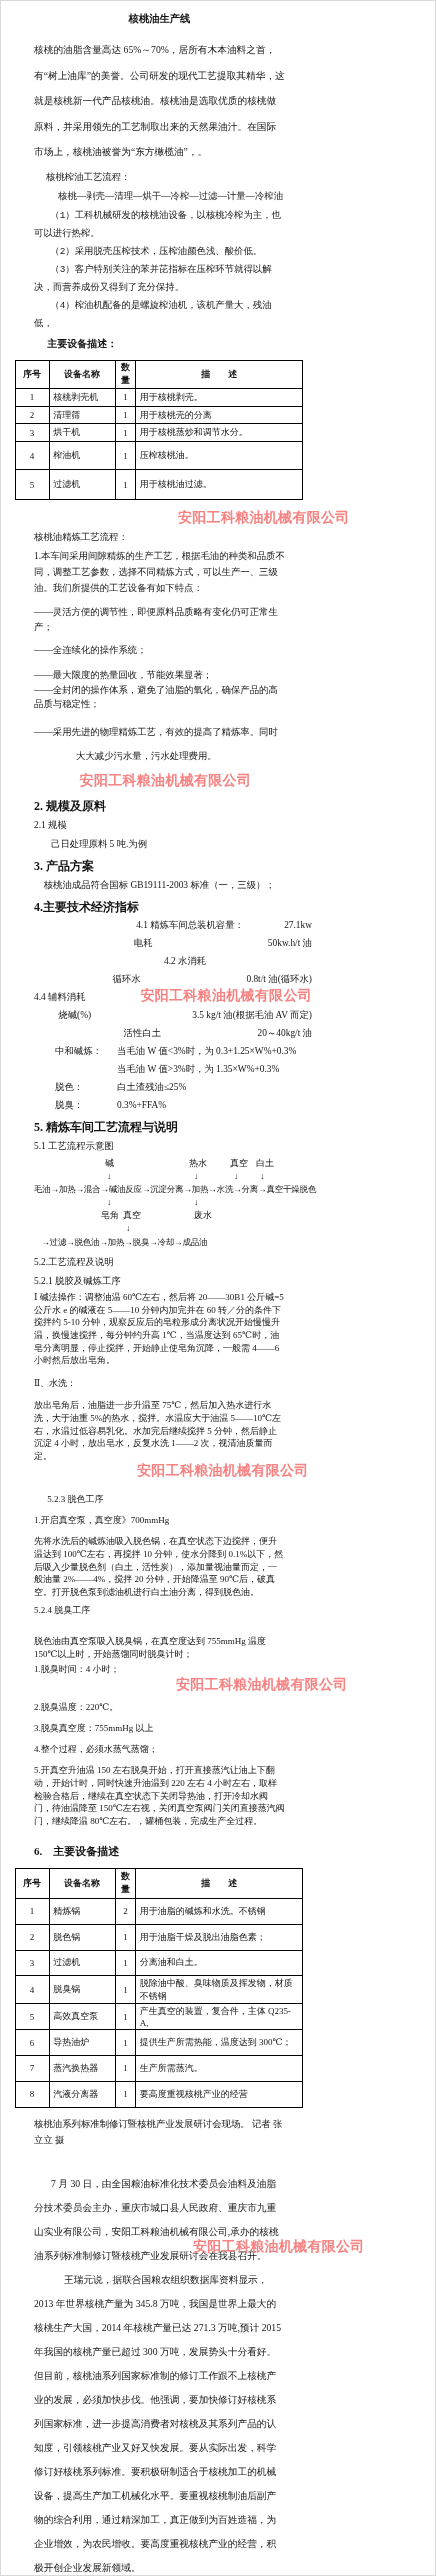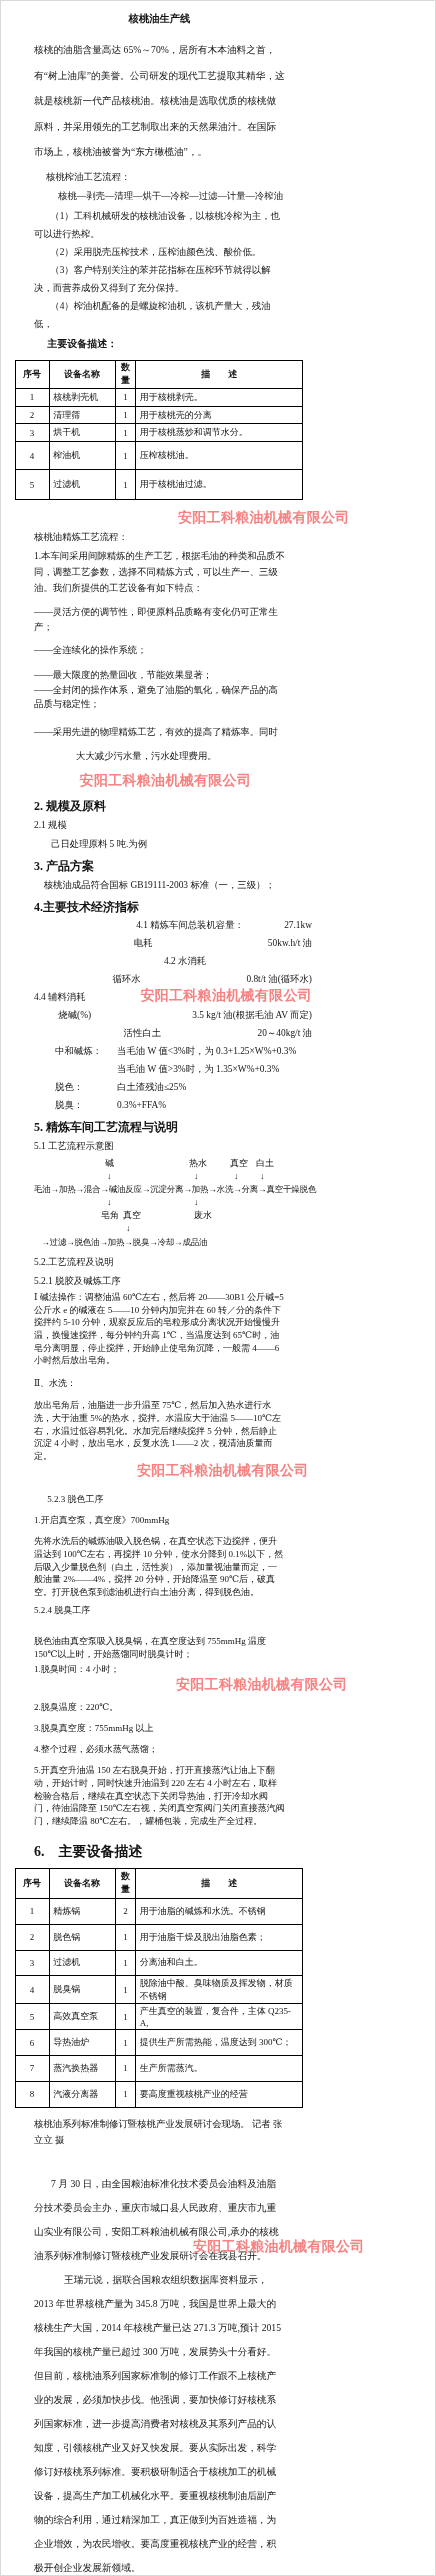--- a/index.html
+++ b/index.html
@@ -5,21 +5,21 @@
   html,body{margin:0;padding:0;background:#ffffff;}
   body{width:436px;height:2576px;overflow:hidden;
        font-family:"Liberation Serif","DejaVu Serif",serif;color:#141414;}
   .page{position:relative;box-sizing:border-box;width:436px;height:2576px;
         border:0.6px solid #d9d9d9;background:#fff;padding:8.5px 0 0 33px;overflow:hidden;}
   p{margin:0;}
   .title{font-size:10.3px;font-weight:bold;text-align:center;width:251px;line-height:15.7px;margin:1.2px 0 0 0;}
   .intro{font-size:9.7px;line-height:25.4px;width:251px;margin-top:11px;}
   .h-press{font-size:9.4px;line-height:19.4px;text-indent:12px;width:251px;margin-top:3.6px;}
   .flowline{font-size:9.4px;line-height:19.4px;text-indent:24px;width:251px;}
-  .point{font-size:9.4px;line-height:18px;text-indent:16.3px;width:251px;}
+  .point{font-size:9.4px;line-height:18px;text-indent:16.3px;width:251px;font-family:Liberation Mono, monospace;}
   .equip-h{font-size:10px;font-weight:bold;text-indent:13.3px;line-height:17px;margin-top:2.4px;}
   .tbl{border-collapse:collapse;margin-left:-19.4px;width:288px;font-size:9px;table-layout:fixed;}
   .tbl th,.tbl td{border:0.6px solid #000;padding:0.6px 3.6px;overflow:hidden;}
   .tbl th{font-weight:bold;height:23px;text-align:center;}
   .tbl td:first-child,.tbl td:nth-child(3){text-align:center;}
   .t1{margin-top:7.3px;}
   .t1 td{height:15.7px;}
   .t1 tr:nth-child(5) td{height:25.4px;}
   .t1 tr:nth-child(6) td{height:28px;}
   .t2{margin-top:8.5px;}
@@ -204,21 +204,21 @@
   <p class="proc" style="margin-top:8.5px">先将水洗后的碱炼油吸入脱色锅，在真空状态下边搅拌，便升温达到 100℃左右，再搅拌 10 分钟，使水分降到 0.1%以下，然后吸入少量脱色剂（白土，活性炭），添加量视油量而定，一般油量 2%——4%，搅拌 20 分钟，开始降温至 90℃后，破真空。打开脱色泵到滤油机进行白土油分离，得到脱色油。</p>
   <p class="proc" style="margin-top:4.8px">5.2.4 脱臭工序</p>
   <p class="proc" style="margin-top:19px">脱色油由真空泵吸入脱臭锅，在真空度达到 755mmHg 温度 150℃以上时，开始蒸馏同时脱臭计时；</p>
   <p class="deo-item" style="margin-top:2px">1.脱臭时间：4 小时；</p>
   <span class="wm wm5">安阳工科粮油机械有限公司</span>
   <p class="deo-item">2.脱臭温度：220℃。</p>
   <p class="deo-item">3.脱臭真空度：755mmHg 以上</p>
   <p class="deo-item">4.整个过程，必须水蒸气蒸馏；</p>
   <p class="deo-item">5.开真空升油温 150 左右脱臭开始，打开直接蒸汽让油上下翻动，开始计时，同时快速升油温到 220 左右 4 小时左右，取样检验合格后，继续在真空状态下关闭导热油，打开冷却水阀门，待油温降至 150℃左右视，关闭真空泵阀门关闭直接蒸汽阀门，继续降温 80℃左右。，罐桶包装，完成生产全过程。</p>
 
-  <p class="h-bold" style="font-size:14px;margin-top:15.7px">6.　主要设备描述</p>
+  <p class="h-bold" style="font-size:11px;margin-top:15.7px">6.　主要设备描述</p>
 
   <table class="tbl t2">
     <colgroup>
         <col style="width:34px">
         <col style="width:66px">
         <col style="width:20.6px">
         <col style="width:167px">
       </colgroup>
     <tbody>
         <tr>

